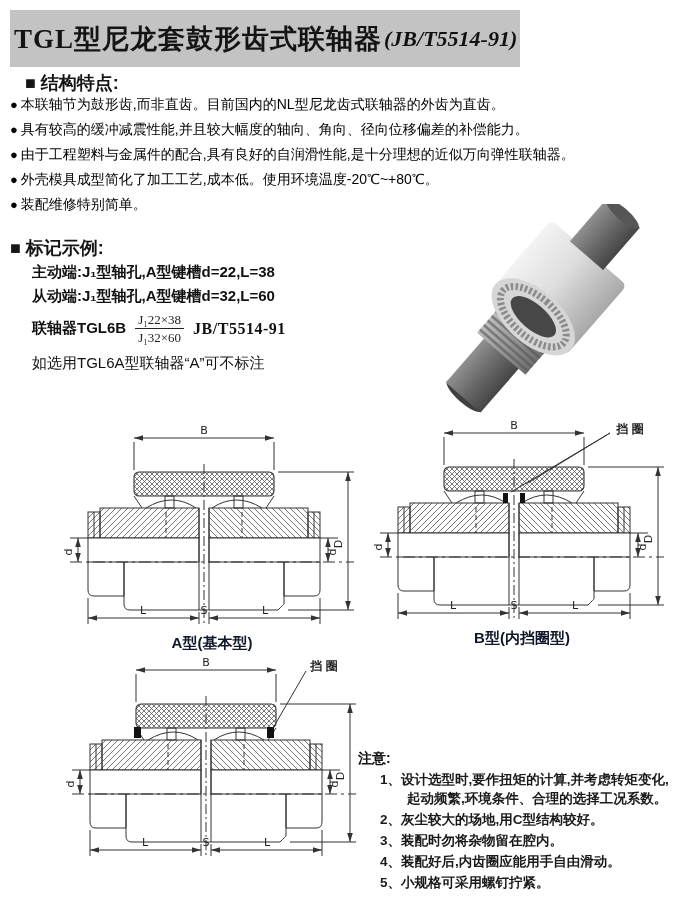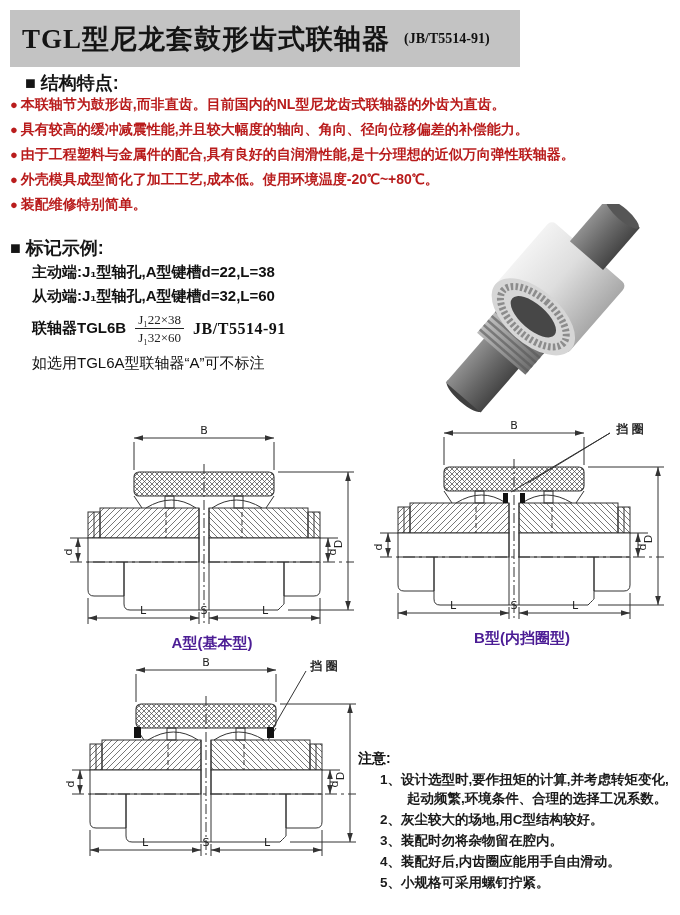--- a/index.html
+++ b/index.html
@@ -1,43 +1,43 @@
 <!DOCTYPE html>
 <html><head>
 <meta charset="utf-8">
 <style>
   html,body{margin:0;padding:0;background:#fff;}
   .page{position:relative;width:680px;height:915px;background:#ffffff;overflow:hidden;
         font-family:"Liberation Sans",sans-serif;color:#111;}
   
   .banner{position:absolute;left:10px;top:10px;width:510px;height:57px;background:#c3c3c3;
-          display:flex;align-items:center;padding-left:12px;box-sizing:border-box;}
+          display:flex;align-items:center;padding-left:4px;box-sizing:border-box;}
   .banner .t{font-family:"Liberation Serif",serif;font-weight:700;font-size:27px;
              letter-spacing:1px;color:#141414;white-space:nowrap;}
-  .banner .std{font-family:"Liberation Serif",serif;font-weight:700;font-size:14px;margin-left:14px;}
+  .banner .std{font-family:"Liberation Serif",serif;font-weight:700;font-size:22px;margin-left:2px;font-style:italic;}
   
   .sect-head{position:absolute;font-size:18px;font-weight:700;color:#151515;}
   
   .features{position:absolute;left:10px;top:94px;width:664px;}
-  .features .it{font-size:14px;font-weight:700;line-height:21px;margin-bottom:4px;color:#b91c1c;}
+  .features .it{font-size:14px;font-weight:400;line-height:21px;margin-bottom:4px;color:#000000;}
   .features .blt{margin-right:3px;font-size:13px;}
   
   .marking{position:absolute;left:10px;top:260px;width:420px;}
   .marking .intro{font-size:14px;font-weight:700;line-height:22px;}
   .marking .ln{font-size:15px;font-weight:700;line-height:24px;margin-left:22px;}
   .desig{display:flex;align-items:center;margin-left:22px;margin-top:4px;gap:9px;}
   .desig .pre{font-size:15px;font-weight:700;}
   .frac{font-family:"Liberation Serif",serif;font-size:13px;text-align:center;line-height:15px;color:#222;}
   .frac .num{border-bottom:1.2px solid #222;padding:0 3px 1px 3px;display:block;}
   .frac .den{display:block;padding-top:1px;}
   .desig .suf{font-family:"Liberation Serif",serif;font-size:16px;font-weight:700;letter-spacing:.5px;}
   .marking .tail{font-size:15px;font-weight:400;line-height:24px;margin-left:22px;margin-top:6px;}
   
   .drawing{position:absolute;width:300px;}
-  .caption{width:300px;text-align:center;font-size:15px;font-weight:700;color:#4c1d95;margin-top:1px;}
+  .caption{width:300px;text-align:center;font-size:15px;font-weight:700;color:#0f172a;margin-top:1px;}
   svg text.dim{font-family:"DejaVu Sans",sans-serif;font-size:11px;fill:#222;}
   svg text.cjk{font-family:"Liberation Sans",sans-serif;font-size:12px;font-weight:700;fill:#222;}
   
   .photo{position:absolute;left:406px;top:204px;width:256px;height:214px;}
   
   .notes{position:absolute;left:358px;top:748px;width:320px;}
   .notes .nh{font-size:14px;font-weight:700;line-height:20px;}
   .notes .ni{font-size:13.5px;font-weight:700;line-height:19px;margin-left:22px;
              padding-left:2em;text-indent:-2em;margin-top:2px;color:#1a1a1a;}
 </style>

